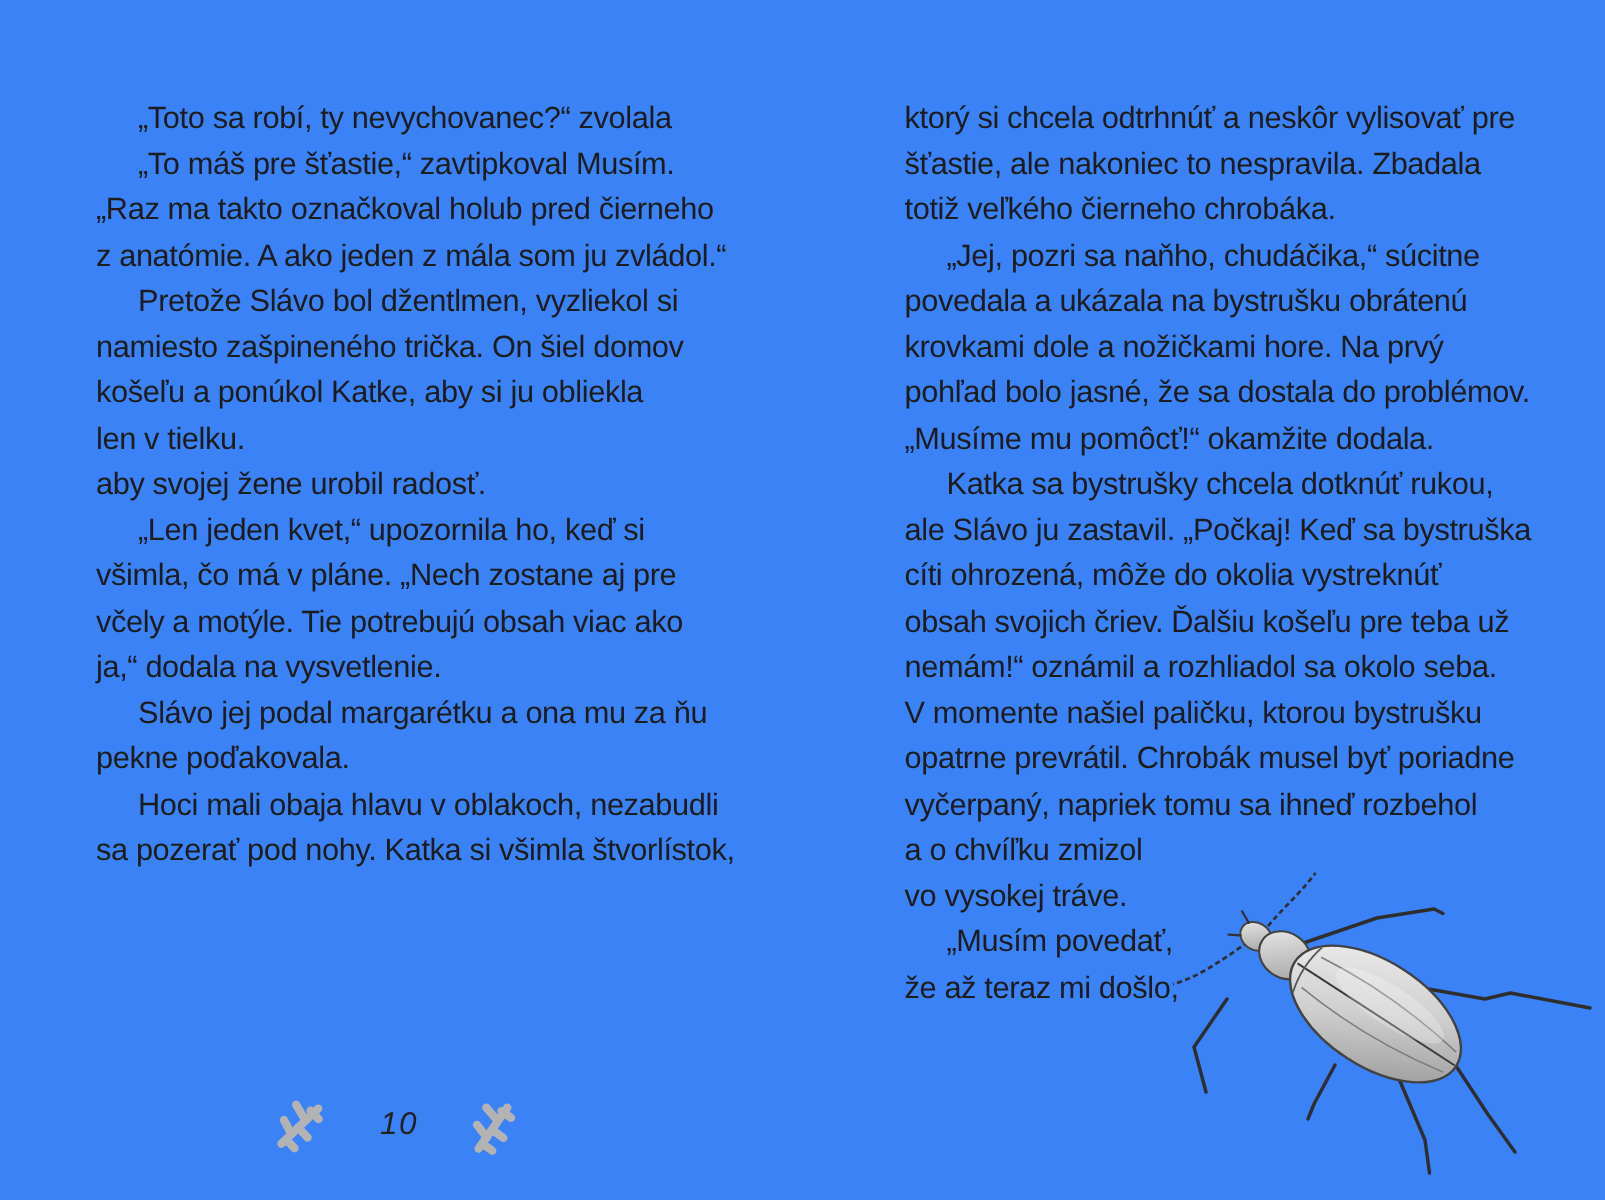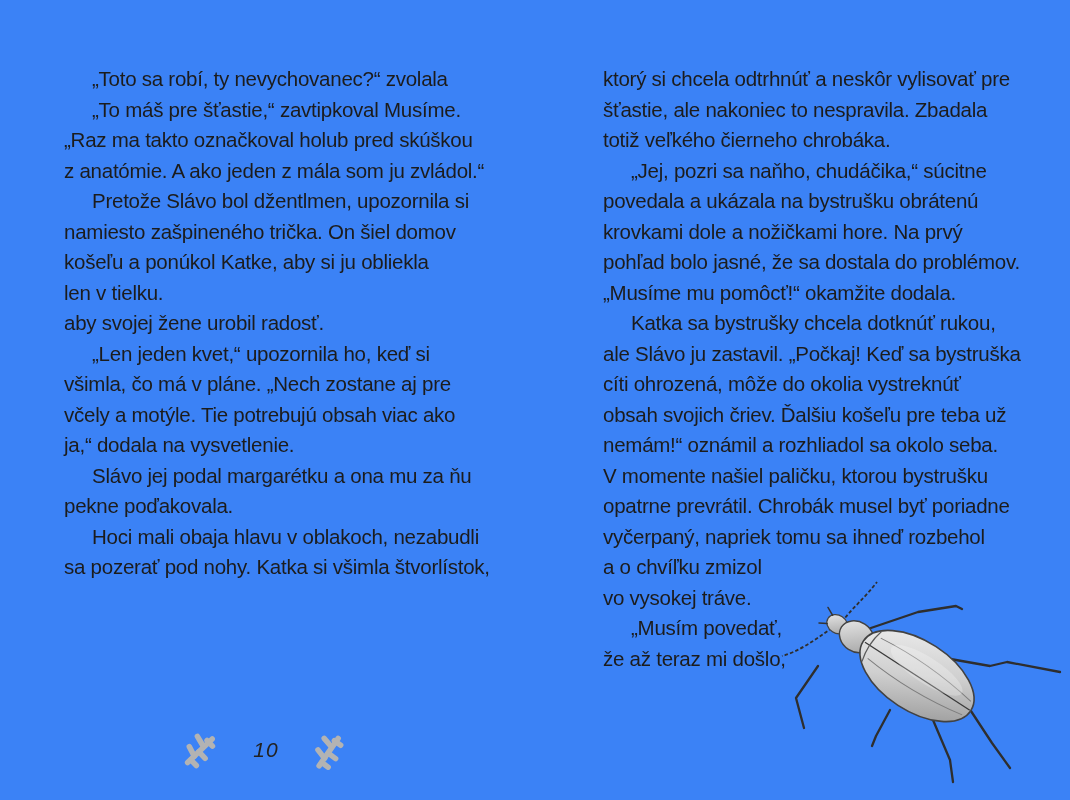--- a/index.html
+++ b/index.html
@@ -39,24 +39,24 @@
   .ornament{flex:0 0 auto;}
   .beetle-wrap{position:absolute;left:770px;top:570px;width:300px;height:230px;}
 </style>
 </head>
 <body>
 
 <div class="spread">
 
   <div class="page-col left">
       <div class="line indent">„Toto sa robí, ty nevychovanec?“ zvolala</div>
-      <div class="line indent">„To máš pre šťastie,“ zavtipkoval Musíme.</div>
-      <div class="line">„Raz ma takto označkoval holub pred skúškou</div>
+      <div class="line indent">„To máš pre šťastie,“ zavtipkoval Musím.</div>
+      <div class="line">„Raz ma takto označkoval holub pred čierneho</div>
       <div class="line">z anatómie. A ako jeden z mála som ju zvládol.“</div>
-      <div class="line indent">Pretože Slávo bol džentlmen, upozornila si</div>
+      <div class="line indent">Pretože Slávo bol džentlmen, vyzliekol si</div>
       <div class="line">namiesto zašpineného trička. On šiel domov</div>
       <div class="line">košeľu a ponúkol Katke, aby si ju obliekla</div>
       <div class="line">len v tielku.</div>
       <div class="line">aby svojej žene urobil radosť.</div>
       <div class="line indent">„Len jeden kvet,“ upozornila ho, keď si</div>
       <div class="line">všimla, čo má v pláne. „Nech zostane aj pre</div>
       <div class="line">včely a motýle. Tie potrebujú obsah viac ako</div>
       <div class="line">ja,“ dodala na vysvetlenie.</div>
       <div class="line indent">Slávo jej podal margarétku a ona mu za ňu</div>
       <div class="line">pekne poďakovala.</div>

